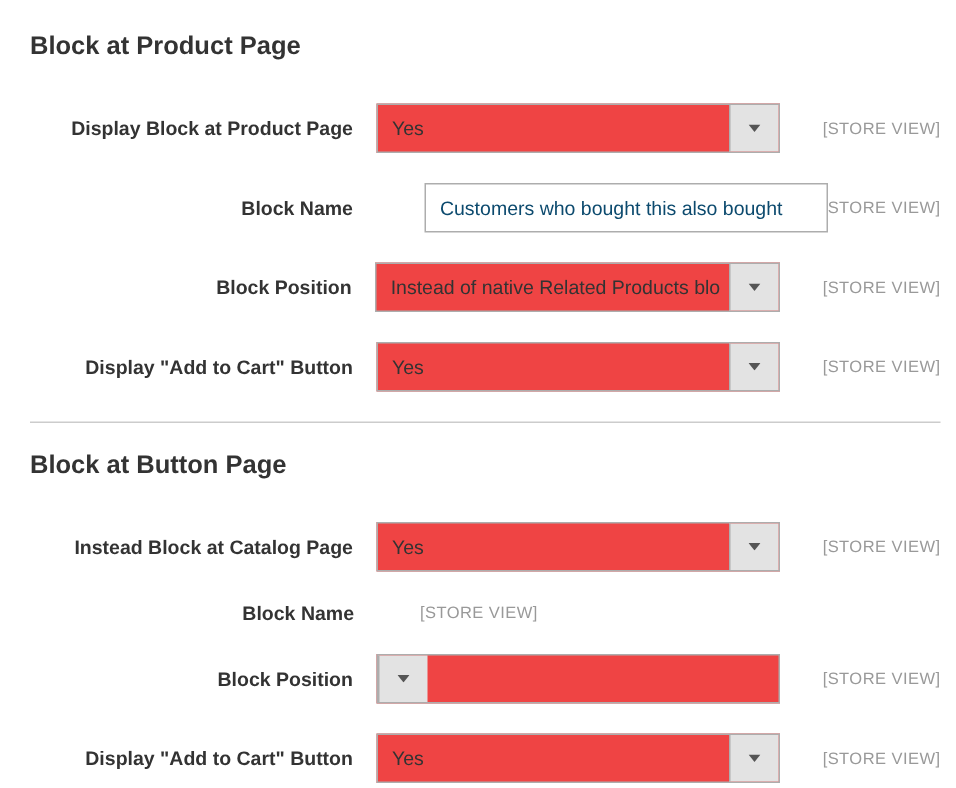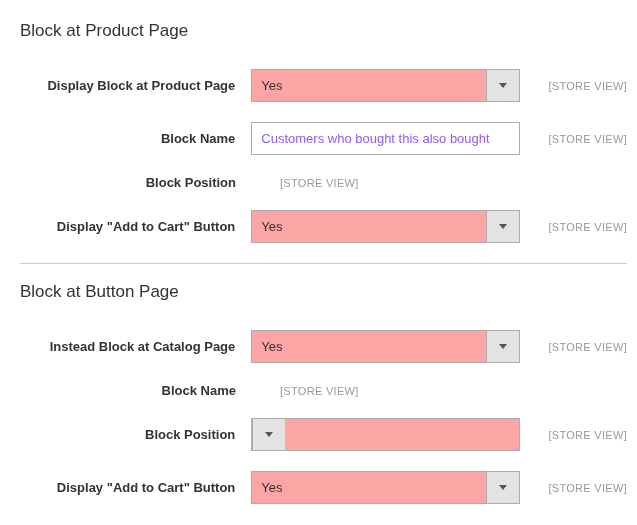--- a/index.html
+++ b/index.html
@@ -5,21 +5,21 @@
   * { box-sizing: border-box; margin: 0; padding: 0; }
   body {
     font-family: Arial, Helvetica, sans-serif;
     background: #fff;
     width: 637px;
     padding: 15px 10px 20px 20px;
     color: #333;
   }
   .section-title {
     font-size: 17px;
-    font-weight: 400;
+    font-weight: 700;
     color: #333;
     margin-bottom: 28px;
     margin-top: 6px;
   }
   .form-row {
     display: flex;
     align-items: center;
     margin-bottom: 20px;
   }
   .form-label {
@@ -33,30 +33,31 @@
   .form-control-wrap {
     width: 270px;
     position: relative;
   }
   .text-input {
     width: 100%;
     height: 33px;
     border: 1px solid #adadad;
     padding: 0 9px;
     font-size: 13px;
-    color: #8b5cf6;
+    color: #0c4a6e;
     outline: none;
     background: #fff;
+    margin-left: 32px;
   }
   .select-wrap {
     width: 100%;
     height: 33px;
     border: 1px solid #adadad;
     display: flex;
-    background: #fca5a5;
+    background: #ef4444;
     position: relative;
   }
   .select-value {
     flex: 1;
     padding: 0 9px;
     font-size: 13px;
     color: #333;
     line-height: 31px;
     white-space: nowrap;
     overflow: hidden;
@@ -110,20 +111,30 @@
 <div class="form-row">
   <div class="form-label">Block Name</div>
   <div class="form-control-wrap">
     <input class="text-input" type="text" value="Customers who bought this also bought" style="">
   </div>
   <div class="scope">[STORE VIEW]</div>
 </div>
 
 <div class="form-row">
   <div class="form-label">Block Position</div>
+  <div class="form-control-wrap">
+    <div class="select-wrap">
+      <div class="select-value">Instead of native Related Products blo</div>
+      <div class="select-arrow">
+        <svg viewBox="0 0 8 5">
+            <path d="M0 0 L8 0 L4 5 Z" fill="#555"></path>
+          </svg>
+      </div>
+    </div>
+  </div>
   <div class="scope">[STORE VIEW]</div>
 </div>
 
 <div class="form-row">
   <div class="form-label">Display "Add to Cart" Button</div>
   <div class="form-control-wrap">
     <div class="select-wrap">
       <div class="select-value">Yes</div>
       <div class="select-arrow">
         <svg viewBox="0 0 8 5">

